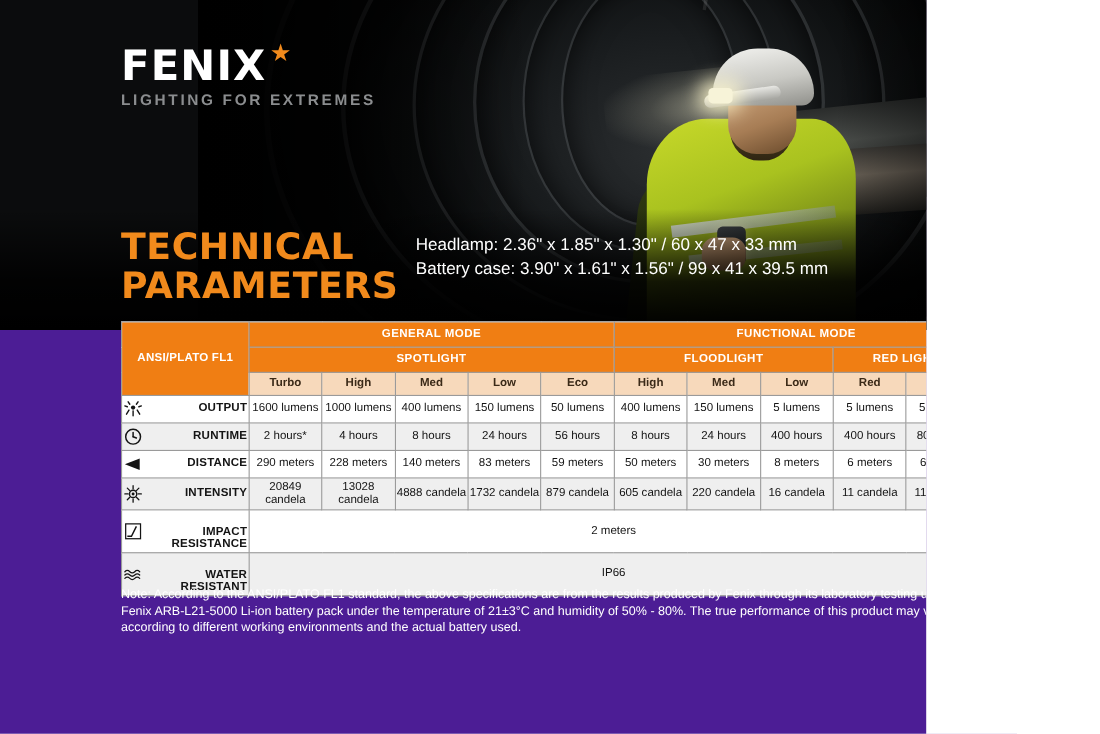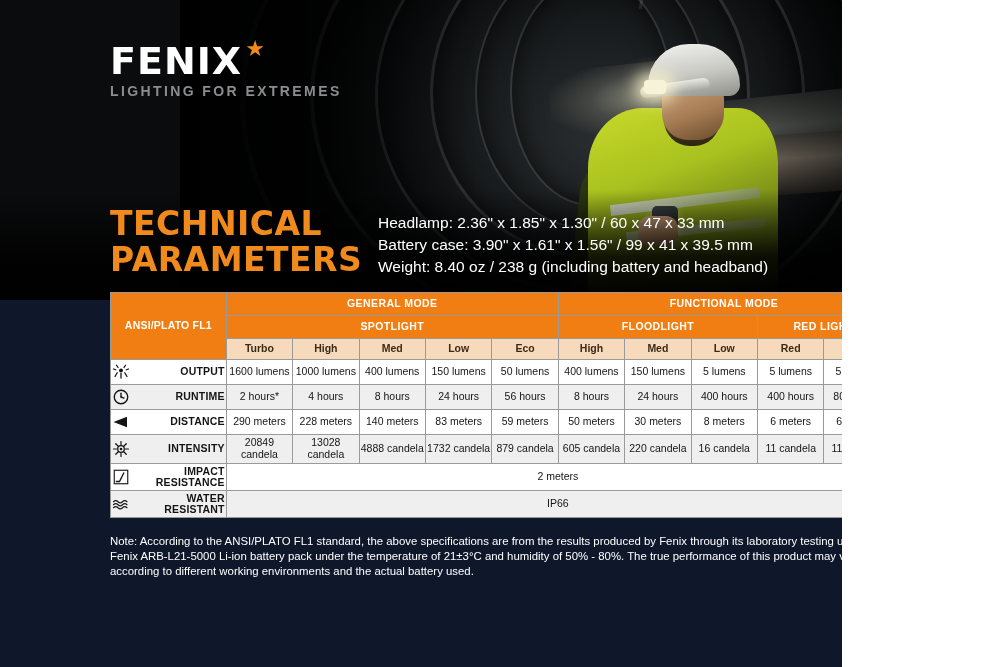--- a/index.html
+++ b/index.html
@@ -8,21 +8,21 @@
     background: #ffffff;
   }
   body {
     width: 1000px; height: 667px;
     font-family: "Liberation Sans", sans-serif;
     overflow: hidden;
   }
   .page {
     position: relative;
     width: 842px; height: 667px;
-    background: #0f172a;
+    background: #4c1d95;
     overflow: hidden;
     padding-left: 38px;
   }
 
   
   .hero {
     position: absolute;
     left: 0; top: 0;
     width: 1000px; height: 300px;
     overflow: hidden;
@@ -249,21 +249,21 @@
     gap: 5px;
   }
   .ic {
     flex: 0 0 auto;
     width: 18px; height: 18px;
     display: inline-flex;
     align-items: center; justify-content: center;
     color: #141414;
   }
   .lbl-txt { flex: 1 1 auto; text-align: right; }
-  .lbl-2line { line-height: 1.05; }
+  .lbl-2line { line-height: 1.05; margin-top: 12px; }
 
   
   .note {
     position: absolute;
     left: 110px; top: 534px;
     width: 780px;
     color: #ffffff;
     font-size: 11.4px;
     line-height: 1.33;
   }
@@ -313,21 +313,20 @@
   </div>
 
   <div class="title-block">
     <div class="title-line">TECHNICAL</div>
     <div class="title-line">PARAMETERS</div>
   </div>
 
   <div class="specs">
     <div>Headlamp: 2.36" x 1.85" x 1.30" / 60 x 47 x 33 mm</div>
     <div>Battery case: 3.90" x 1.61" x 1.56" / 99 x 41 x 39.5 mm</div>
-    <div>Weight: 8.40 oz / 238 g (including battery and headband)</div>
   </div>
 
   <div class="table-wrap">
     <table class="spec">
       <colgroup>
         <col style="width:115px">
         <col style="width:66px">
           <col style="width:66px">
           <col style="width:66px">
           <col style="width:66px">

